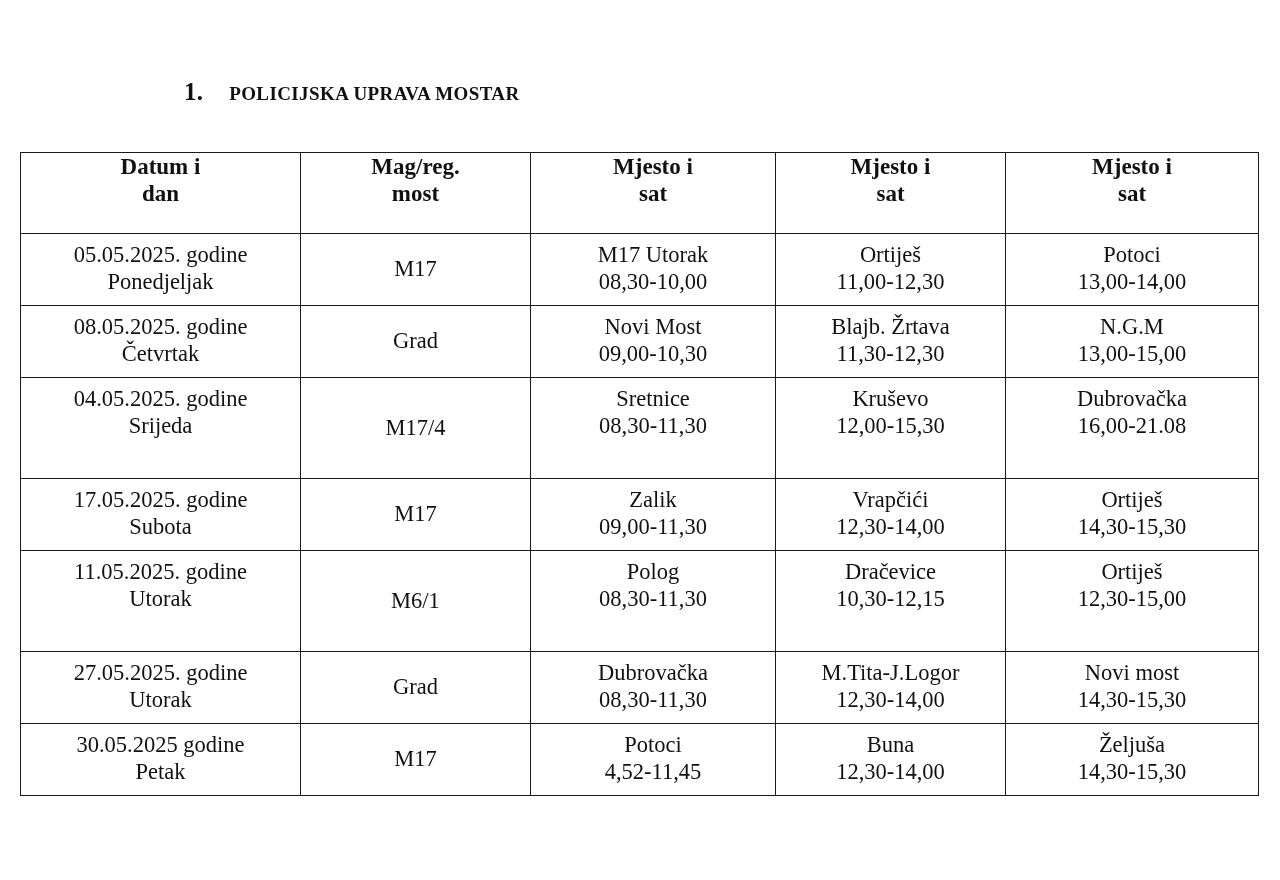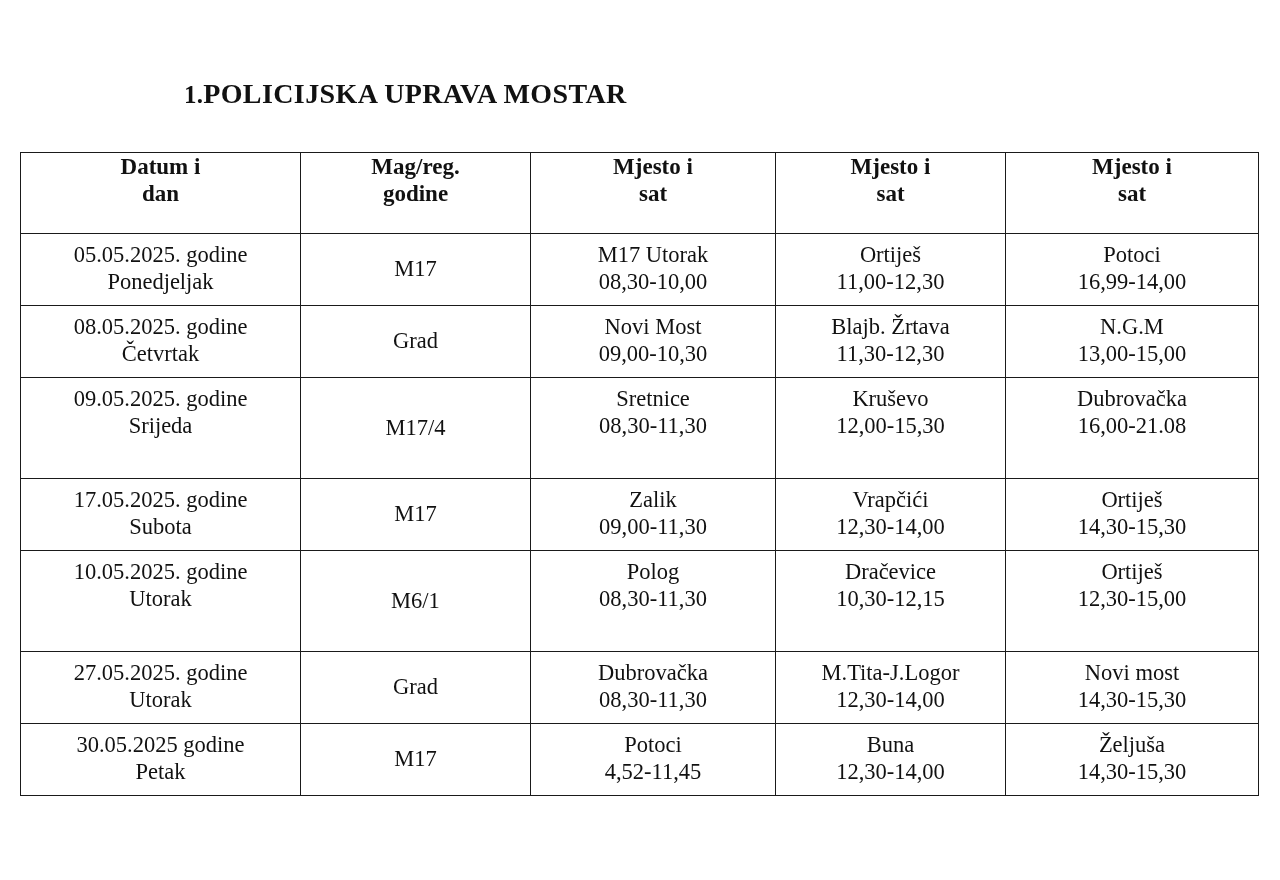--- a/index.html
+++ b/index.html
@@ -30,22 +30,23 @@
     display: flex;
     align-items: baseline;
     white-space: nowrap;
   }
   .title-number {
     font-size: 25px;
     font-weight: bold;
     letter-spacing: 0.2px;
   }
   .title-text {
-    font-size: 28px;
+    font-size: 19px;
     font-weight: bold;
+    margin-left: 26px;
     letter-spacing: 0.4px;
   }
 
   
   .schedule-table {
     position: absolute;
     left: 20px;
     top: 152px;
     width: 1238px;
     border-collapse: collapse;
@@ -117,21 +118,21 @@
       <col class="col-place3">
     </colgroup>
     <thead>
       <tr>
         <th>
           <span class="hdr-l1">Datum i</span>
           <span class="hdr-l2">dan</span>
         </th>
         <th>
           <span class="hdr-l1">Mag/reg.</span>
-          <span class="hdr-l2">godine</span>
+          <span class="hdr-l2">most</span>
         </th>
         <th>
           <span class="hdr-l1">Mjesto i</span>
           <span class="hdr-l2">sat</span>
         </th>
         <th>
           <span class="hdr-l1">Mjesto i</span>
           <span class="hdr-l2">sat</span>
         </th>
         <th>
@@ -162,21 +163,21 @@
           </td>
         <td>
             <span class="cell-pad">
           <span class="cell-line">Ortiješ</span>
           <span class="cell-line">11,00-12,30</span>
         </span>
           </td>
         <td>
             <span class="cell-pad">
           <span class="cell-line">Potoci</span>
-          <span class="cell-line">16,99-14,00</span>
+          <span class="cell-line">13,00-14,00</span>
         </span>
           </td>
       </tr>
 
       <tr class="r-normal">
         <td>
             <span class="cell-pad">
           <span class="cell-line">08.05.2025. godine</span>
           <span class="cell-line">Četvrtak</span>
         </span>
@@ -202,21 +203,21 @@
             <span class="cell-pad">
           <span class="cell-line">N.G.M</span>
           <span class="cell-line">13,00-15,00</span>
         </span>
           </td>
       </tr>
 
       <tr class="r-tall">
         <td>
             <span class="cell-pad">
-          <span class="cell-line">09.05.2025. godine</span>
+          <span class="cell-line">04.05.2025. godine</span>
           <span class="cell-line">Srijeda</span>
         </span>
           </td>
         <td class="road-cell">
             <span class="cell-pad">
           <span class="cell-line">M17/4</span>
         </span>
           </td>
         <td>
             <span class="cell-pad">
@@ -266,21 +267,21 @@
             <span class="cell-pad">
           <span class="cell-line">Ortiješ</span>
           <span class="cell-line">14,30-15,30</span>
         </span>
           </td>
       </tr>
 
       <tr class="r-tall">
         <td>
             <span class="cell-pad">
-          <span class="cell-line">10.05.2025. godine</span>
+          <span class="cell-line">11.05.2025. godine</span>
           <span class="cell-line">Utorak</span>
         </span>
           </td>
         <td class="road-cell">
             <span class="cell-pad">
           <span class="cell-line">M6/1</span>
         </span>
           </td>
         <td>
             <span class="cell-pad">

